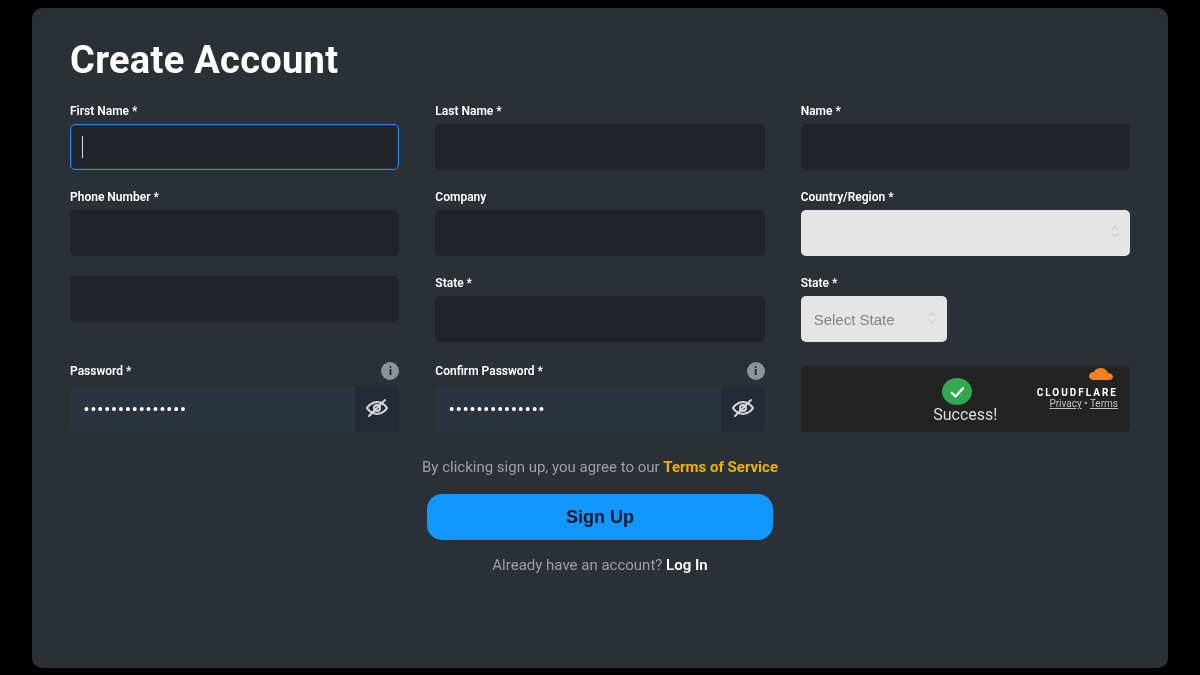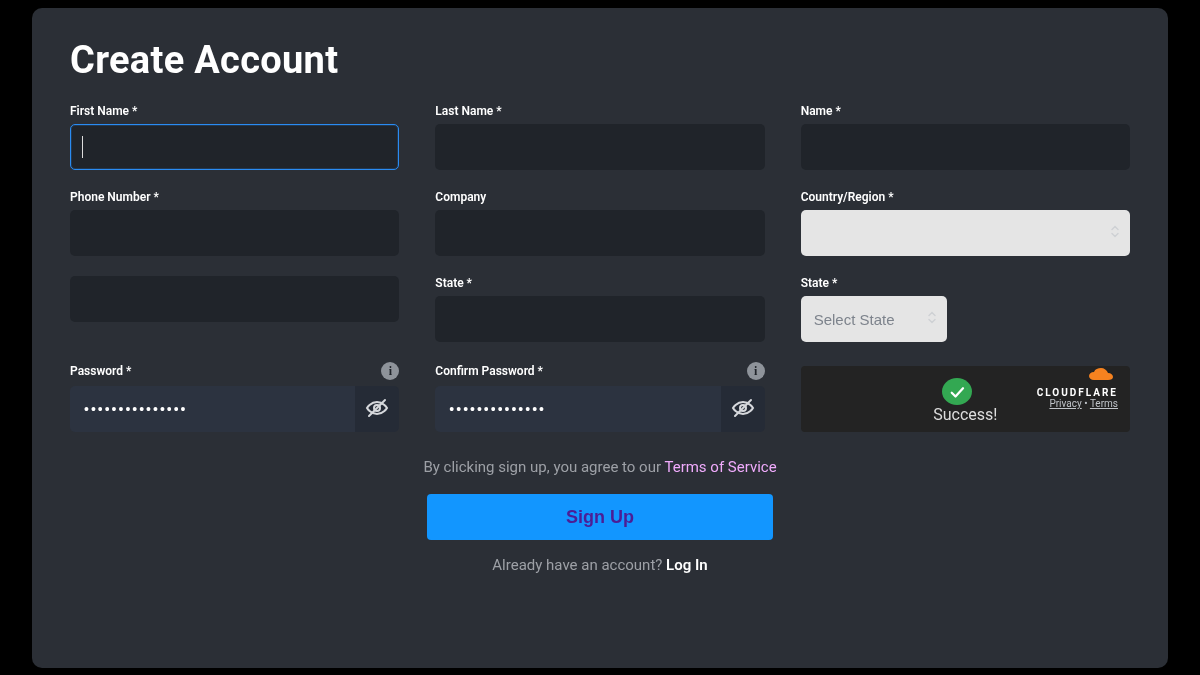--- a/index.html
+++ b/index.html
@@ -103,26 +103,26 @@
   margin-right: 16px;
 }
 .captcha-text { font-size: 16px; color: #ddd; }
 .cf-brand { position:absolute; right:12px; top:1px; text-align:right; }
 .cf-logo { display:flex; align-items:center; gap:4px; justify-content:flex-end; }
 .cf-word { font-size:10px; letter-spacing:2px; font-weight:700; color:#fff; }
 .cf-links { font-size:10px; color:#bfc3c8; }
 .cf-links a { color:#bfc3c8; text-decoration: underline; }
 .bottom { margin-top: 26px; text-align:center; }
 .tos { color:#9da0a6; font-size:15px; }
-.tos b { color:#f0abfc; font-weight:400;margin-top:40px; }
+.tos b { color:#eab308; font-weight:700;margin-top:40px; }
 .signup-btn {
   margin-top: 18px;
   width: 346px; height: 46px;
-  border:none; border-radius:4px;
-  background:#1296ff; color:#4c1d95;
+  border:none; border-radius:15px;
+  background:#1296ff; color:#0f172a;
   font-size:18px; font-weight:600;
   cursor:pointer;
 }
 .login-line { margin-top:16px; color:#9da0a6; font-size:15px;}
 .login-line a { color:#fff; font-weight:600; text-decoration:none; cursor:pointer;}
 .cursor-bar {
   position:absolute; left:12px; top:12px; width:1px; height:22px; background:#ddd;
 }
 </style>
 </head>

